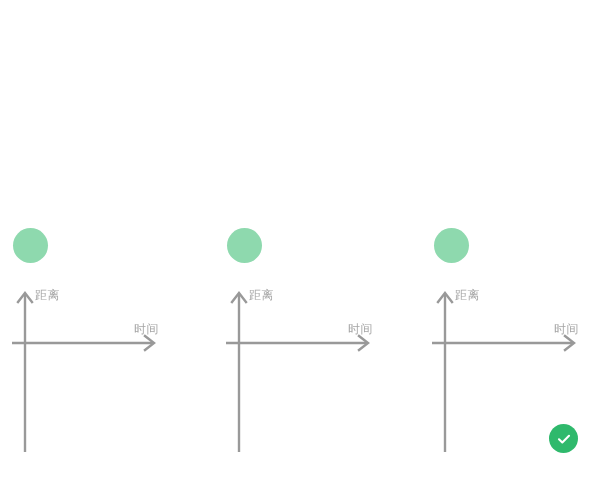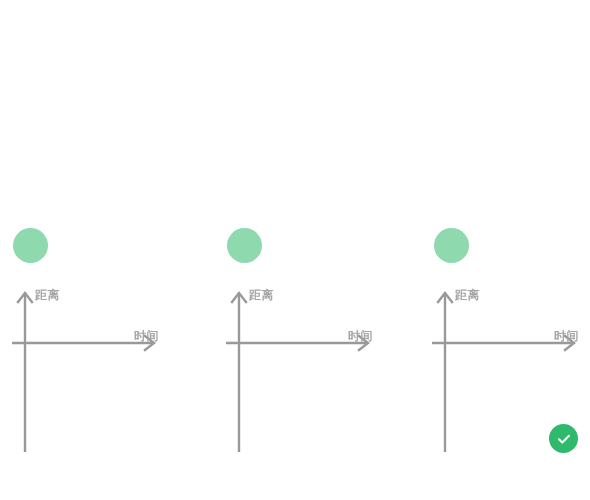--- a/index.html
+++ b/index.html
@@ -22,21 +22,20 @@
     width: 590px;
     height: 500px;
   }
 
   
   .panel {
     position: absolute;
     top: 0;
     width: 200px;
     height: 384px;
-    font-weight: bold;
   }
 
   .token {
     position: absolute;
     width: 35px;
     height: 35px;
     border-radius: 50%;
     background: #8ed9ae;
   }
 
@@ -59,21 +58,21 @@
     line-height: 14px;
     white-space: nowrap;
     letter-spacing: 0.5px;
   }
   .label-y {
     left: 35px;
     top: 288px;
   }
   .label-x {
     left: 134px;
-    top: 329px;
+    top: 322px;
   }
 
   
   #confirm-button {
     position: absolute;
     left: 549px;
     top: 424px;
     width: 29px;
     height: 29px;
     border: none;

